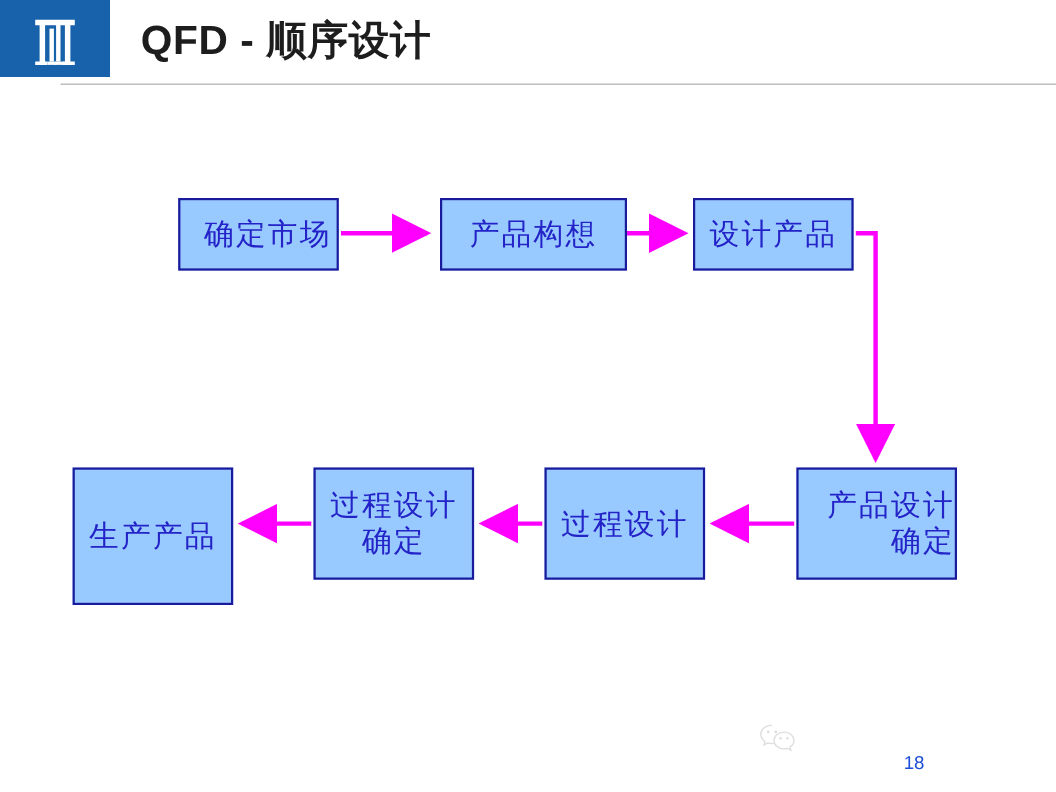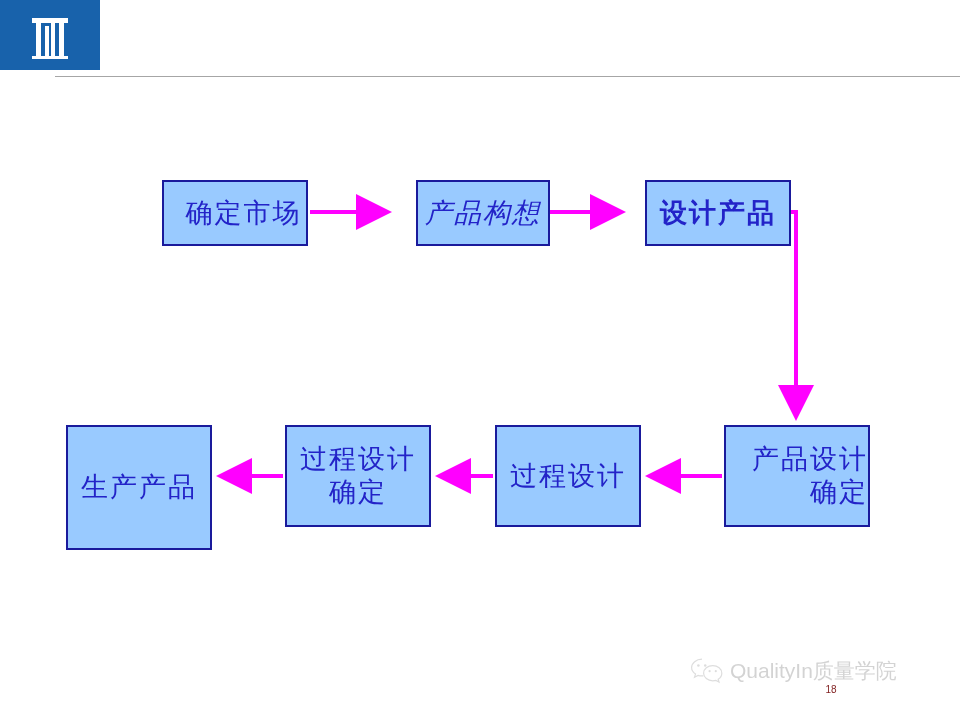--- a/index.html
+++ b/index.html
@@ -111,22 +111,22 @@
     color: #b0b0b0;
     white-space: nowrap;
   }
   #page-number {
     position: absolute;
     left: 816px;
     top: 684px;
     width: 30px;
     text-align: center;
     font-family: "Liberation Sans", "DejaVu Sans", sans-serif;
-    font-size: 10px;
-    color: #7f1d1d;
+    font-size: 17px;
+    color: #1d4ed8;
   }
 </style>
 </head>
 <body>
 
 <div id="slide-header">
 
   <div id="logo-block">
     <svg id="logo-icon" viewBox="0 0 44 50" xmlns="http://www.w3.org/2000/svg">
 
@@ -134,20 +134,21 @@
 
       <rect x="17" y="16" width="4" height="30" fill="#ffffff"></rect>
 
       <rect x="23" y="11" width="4" height="35" fill="#ffffff"></rect>
 
       <rect x="15" y="46" width="8" height="3" fill="#ffffff"></rect>
       <rect x="22" y="46" width="8" height="3" fill="#ffffff"></rect>
     </svg>
   </div>
 
+  <div id="page-title">QFD - 顺序设计</div>
 
   <div id="header-rule"></div>
 </div>
 
 <svg id="flow-canvas" viewBox="0 0 960 720" xmlns="http://www.w3.org/2000/svg">
   <defs>
     <marker id="arrowRight" markerWidth="9" markerHeight="9" refX="8" refY="4.5" orient="auto" markerUnits="strokeWidth">
       <path d="M0,0 L9,4.5 L0,9 Z" fill="#ff00ff"></path>
     </marker>
   </defs>
@@ -164,25 +165,25 @@
 
   <line x1="283" y1="476" x2="220" y2="476" stroke="#ff00ff" stroke-width="4" marker-end="url(#arrowRight)"></line>
 </svg>
 
 <div id="flow-nodes">
 
   <div class="flow-box" style="left:162px; top:180px; width:146px; height:66px;padding-left:17px;">
     <span class="box-label">确定市场</span>
   </div>
 
-  <div class="flow-box" style="left:416px; top:180px; width:134px; height:66px;font-style:italic;">
+  <div class="flow-box" style="left:400px; top:180px; width:170px; height:66px;">
     <span class="box-label">产品构想</span>
   </div>
 
-  <div class="flow-box" style="left:645px; top:180px; width:146px; height:66px;font-weight:bold;">
+  <div class="flow-box" style="left:630px; top:180px; width:146px; height:66px;">
     <span class="box-label">设计产品</span>
   </div>
 
   <div class="flow-box" style="left:724px; top:425px; width:146px; height:102px;text-align:right;">
     <span class="box-label">产品设计
 确定</span>
   </div>
 
   <div class="flow-box" style="left:495px; top:425px; width:146px; height:102px;">
     <span class="box-label">过程设计</span>
@@ -205,16 +206,15 @@
       <path d="M12 2.2C6.2 2.2 1.6 6 1.6 10.6c0 2.6 1.5 4.9 3.9 6.5l-1 3.1 3.5-1.8c1.2.35 2.5.55 3.9.55.45 0 .9-.02 1.35-.07"></path>
       <path d="M22.8 8.6c-5.1 0-9.2 3.4-9.2 7.6 0 4.2 4.1 7.6 9.2 7.6 1.1 0 2.15-.16 3.1-.45l3.1 1.6-.85-2.7c2.25-1.4 3.65-3.5 3.65-6.05 0-4.2-4.1-7.6-9-7.6z"></path>
     </g>
     <g fill="#c2c2c2">
       <circle cx="8.4" cy="8.4" r="1.25"></circle>
       <circle cx="15.2" cy="8.4" r="1.25"></circle>
       <circle cx="19.6" cy="14.2" r="1.1"></circle>
       <circle cx="25.8" cy="14.2" r="1.1"></circle>
     </g>
   </svg>
-  <span id="watermark-text">QualityIn质量学院</span>
 </div>
 
 <div id="page-number">18</div>
 
 </body></html>

